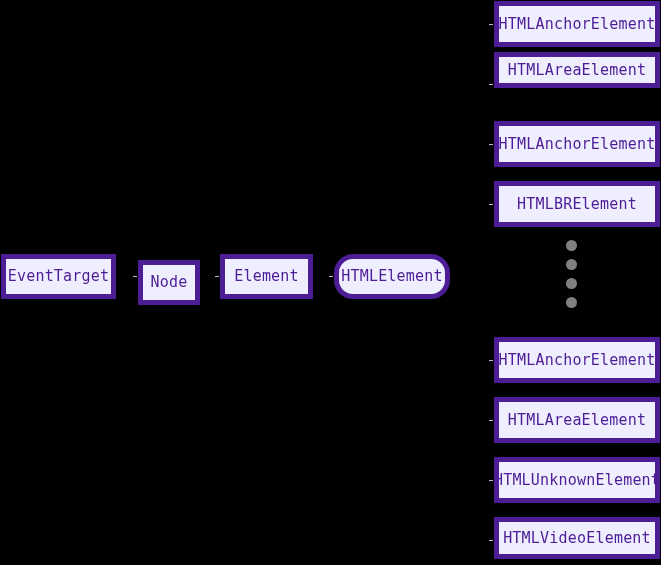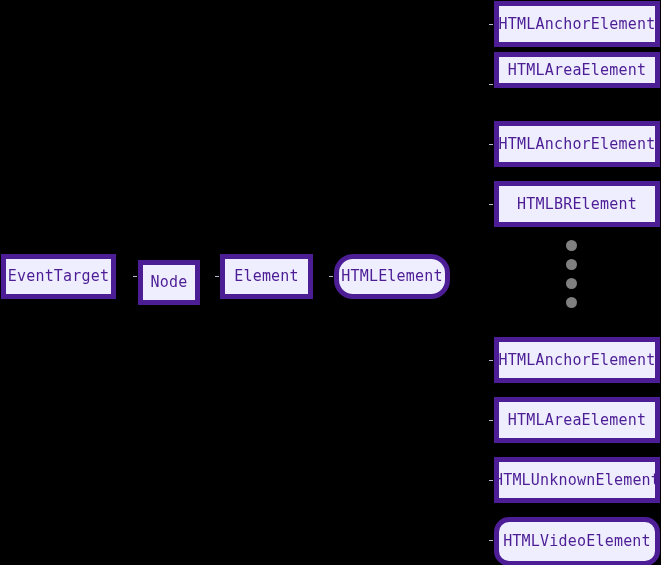--- a/index.html
+++ b/index.html
@@ -120,17 +120,17 @@
   <div class="node-box" style="left:494px; top:397px; width:166px; height:46px;">
     <span class="node-label">HTMLAreaElement</span>
   </div>
 
   <div class="edge-stub" style="left:489px; top:480px;"></div>
   <div class="node-box" style="left:494px; top:457px; width:166px; height:46px;justify-content:center;">
     <span class="node-label">HTMLUnknownElement</span>
   </div>
 
   <div class="edge-stub" style="left:489px; top:540px;"></div>
-  <div class="node-box" style="left:494px; top:517px; width:166px; height:49px;border-radius:15px;">
+  <div class="node-box" style="left:494px; top:517px; width:166px; height:42px;">
     <span class="node-label">HTMLVideoElement</span>
   </div>
 
 </div>
 
 </body></html>

